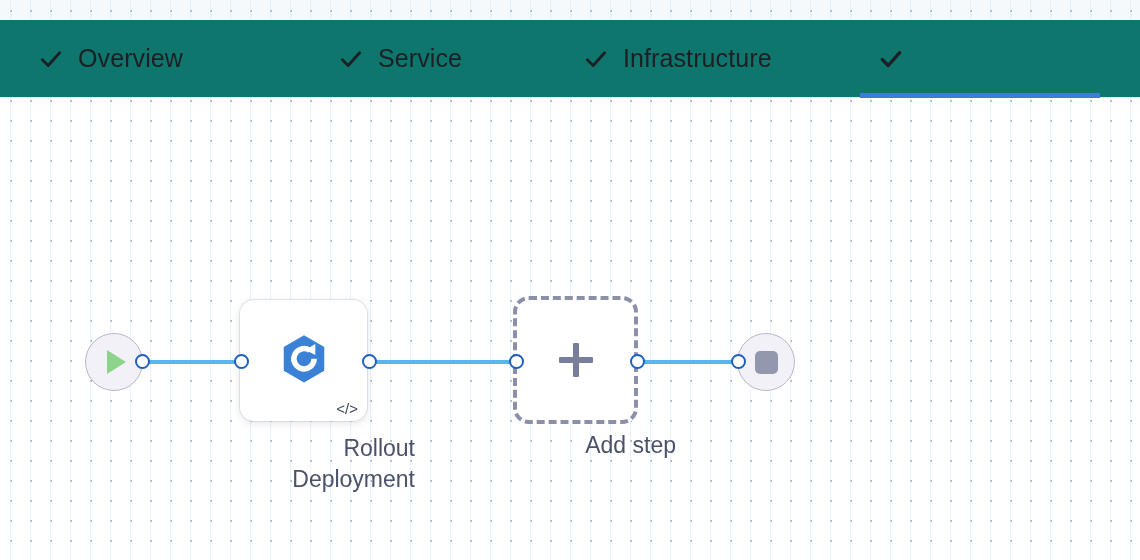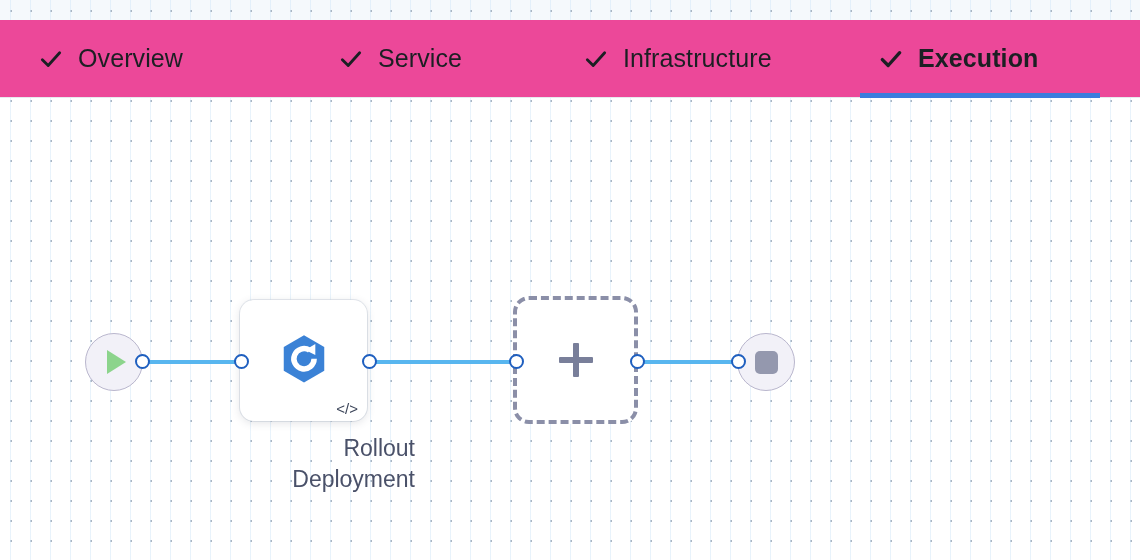--- a/index.html
+++ b/index.html
@@ -50,21 +50,21 @@
     z-index: 5;
   }
 
   
   .tabbar {
     position: absolute;
     left: 0;
     top: 20px;
     width: 1140px;
     height: 77px;
-    background: #ec4899;
+    background: #0f766e;
     border-bottom: 1px solid #e6eaee;
     z-index: 10;
   }
   .tab {
     position: absolute;
     top: 0;
     height: 77px;
     display: flex;
     align-items: center;
     gap: 14px;
@@ -300,21 +300,20 @@
         <path d="M4 12.6 L9.4 18 L20 6.2" fill="none" stroke="#1c1f23" stroke-width="2.6" stroke-linecap="round" stroke-linejoin="round"></path>
       </svg>
       <span class="tab-label">Service</span>
 
     </div>
 
     <div class="tab active" id="tab-3">
       <svg class="check" viewBox="0 0 24 24">
         <path d="M4 12.6 L9.4 18 L20 6.2" fill="none" stroke="#1c1f23" stroke-width="3.1" stroke-linecap="round" stroke-linejoin="round"></path>
       </svg>
-      <span class="tab-label">Execution</span>
       <span class="tab-underline"></span>
     </div>
 
   </div>
 
   <div class="flow">
 
     <div class="edge" id="edge-0"></div>
     <div class="edge" id="edge-1"></div>
     <div class="edge" id="edge-2"></div>
@@ -335,20 +334,21 @@
     </div>
     <div class="port" id="port-rollout-out"></div>
     <div class="node-label" id="label-rollout">Rollout
 Deployment</div>
 
     <div class="port" id="port-add-in"></div>
     <div class="add-node">
       <div class="plus-icon"></div>
     </div>
     <div class="port" id="port-add-out"></div>
+    <div class="node-label" id="label-add">Add step</div>
 
     <div class="port" id="port-end-in"></div>
     <div class="end-node">
       <div class="stop-square"></div>
     </div>
 
   </div>
 
 </div>
 

